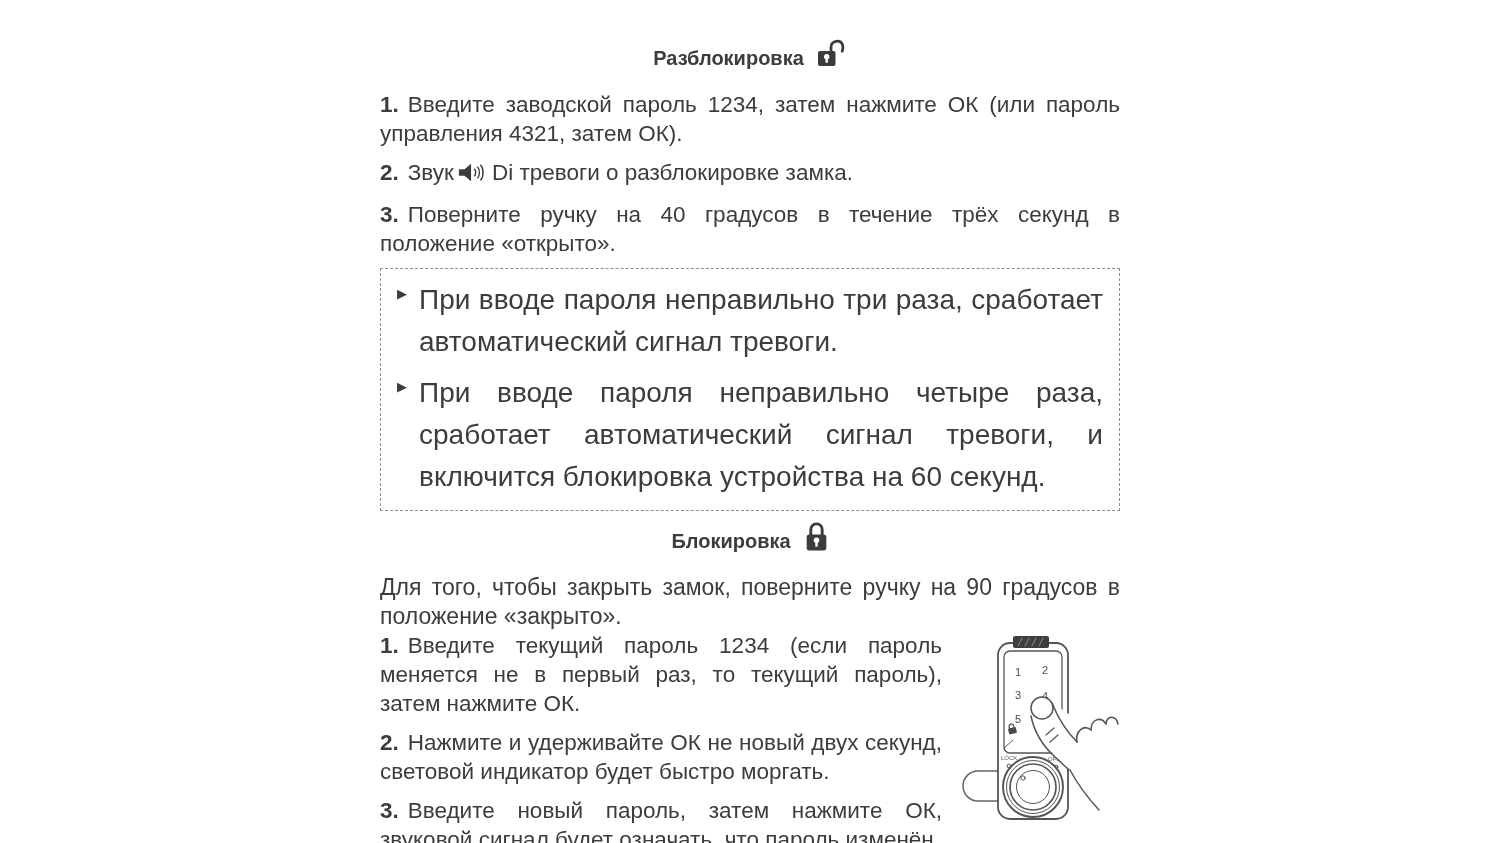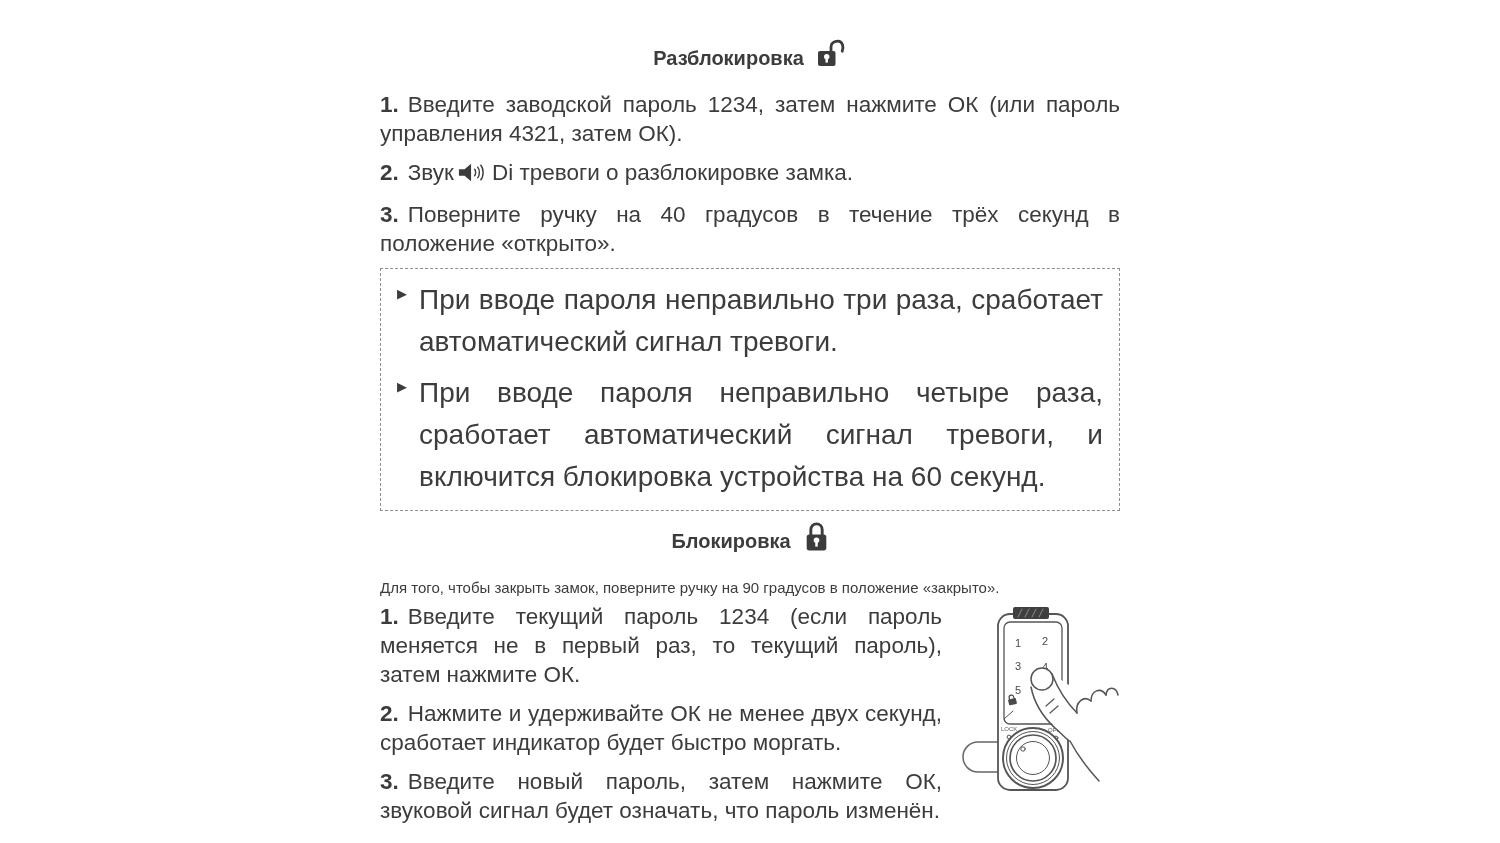--- a/index.html
+++ b/index.html
@@ -21,21 +21,21 @@
   .alert{
     border:1.5px dashed #8f8f8f;padding:10px 16px 12px 16px;margin:4px 0 0 0;
   }
   .alert-item{display:flex;margin-top:9px;}
   .alert-item:first-child{margin-top:0;}
   .alert-item .bullet{
     font-size:13px;line-height:29px;margin-right:12px;flex:0 0 auto;color:#3c3c3c;
   }
   .alert-item .txt{font-size:28px;line-height:42px;text-align:justify;flex:1;}
   .mt-sec{margin-top:10px;}
-  .para{font-size:15px;line-height:29px;text-align:justify;margin:0;}
+  .para{font-size:23px;line-height:29px;text-align:justify;margin:0;}
   .change-title{margin-top:15px;}
   .change-row{display:flex;align-items:flex-start;}
   .change-steps{width:568px;}
   .illus-wrap{margin-left:auto;margin-top:-14px;margin-bottom:-6px;}
   svg text{font-family:"Liberation Sans","DejaVu Sans",sans-serif;}
 </style>
 </head>
 <body>
 
 <div class="page">
@@ -94,21 +94,21 @@
 
   <p class="para">Для того, чтобы закрыть замок, поверните ручку на 90 градусов в положение «закрыто».</p>
 
 
   <div class="change-row">
     <div class="change-steps">
       <p class="step">
         <b class="num">1.</b><span>Введите текущий пароль 1234 (если пароль меняется не в первый раз, то текущий пароль), затем нажмите ОК.</span>
       </p>
       <p class="step">
-        <b class="num">2.</b><span>Нажмите и удерживайте ОК не менее двух секунд, сработает индикатор будет быстро моргать.</span>
+        <b class="num">2.</b><span>Нажмите и удерживайте ОК не новый двух секунд, световой индикатор будет быстро моргать.</span>
       </p>
       <p class="step">
         <b class="num">3.</b><span>Введите новый пароль, затем нажмите ОК, звуковой сигнал будет означать, что пароль изменён.</span>
       </p>
     </div>
 
     <div class="illus-wrap">
       <svg width="178" height="212" viewBox="0 0 178 212">
         <g stroke-linecap="round" stroke-linejoin="round">
 

